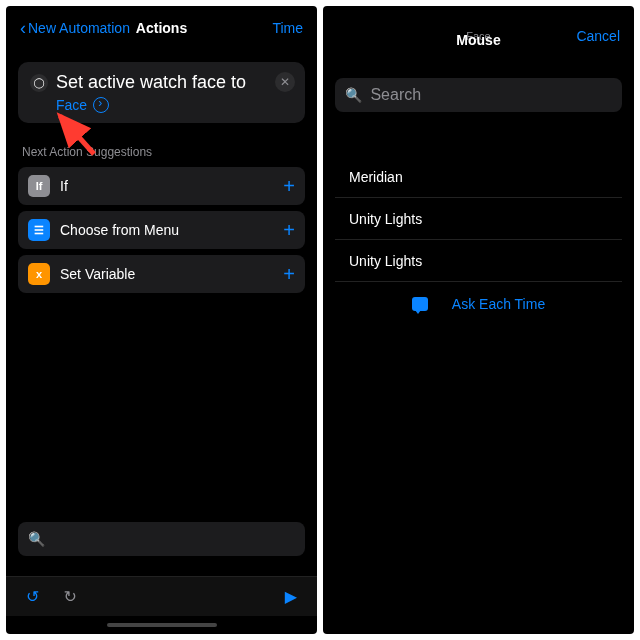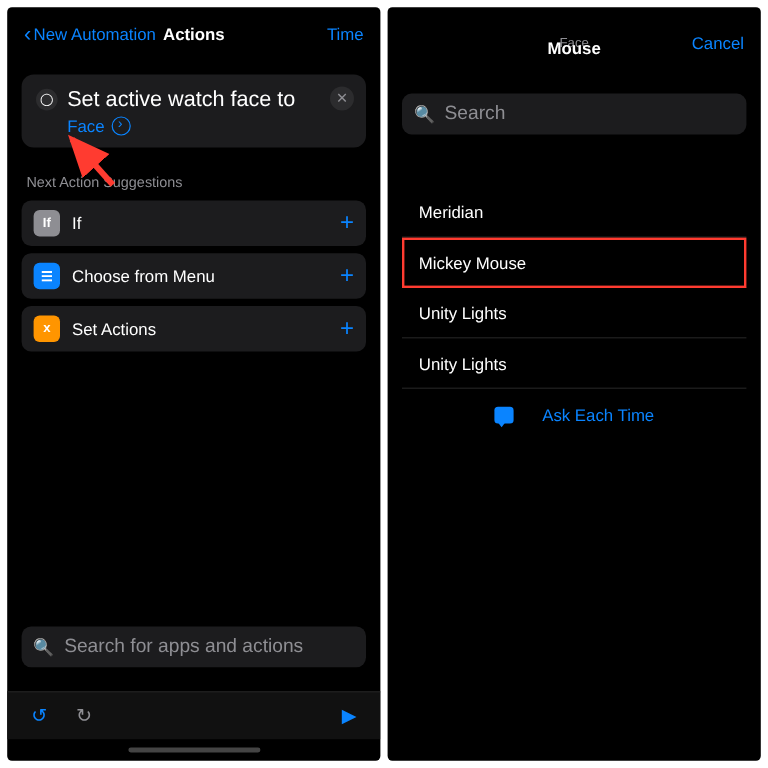--- a/index.html
+++ b/index.html
@@ -94,29 +94,28 @@
       <div class="sname">If</div>
       <div class="plus">+</div>
     </div>
     <div class="srow">
       <div class="sicon blue">☰</div>
       <div class="sname">Choose from Menu</div>
       <div class="plus">+</div>
     </div>
     <div class="srow">
       <div class="sicon orange">x</div>
-      <div class="sname">Set Actions</div>
+      <div class="sname">Set Variable</div>
       <div class="plus">+</div>
     </div>
 
     <div class="spacer"></div>
 
     <div class="search">
       <span class="mag">🔍</span>
-      <input placeholder="Search for apps and actions" style="">
     </div>
   </div>
 
   <div class="toolbar">
     <div class="tb-left">
       <span class="tb-btn active">↺</span>
       <span class="tb-btn">↻</span>
     </div>
     <span class="play">▶</span>
   </div>
@@ -136,23 +135,20 @@
   <div class="content">
     <div class="search">
       <span class="mag">🔍</span>
       <input placeholder="Search" style="">
     </div>
 
     <div class="list">
       <div class="lrow">
           <span>Meridian</span>
         </div>
-      <div class="lrow highlight">
-          <span>Mickey Mouse</span>
-        </div>
       <div class="lrow">
           <span>Unity Lights</span>
         </div>
       <div class="lrow">
           <span>Unity Lights</span>
         </div>
       <div class="ask">
         <span class="bub"></span>
         <span>Ask Each Time</span>
       </div>

